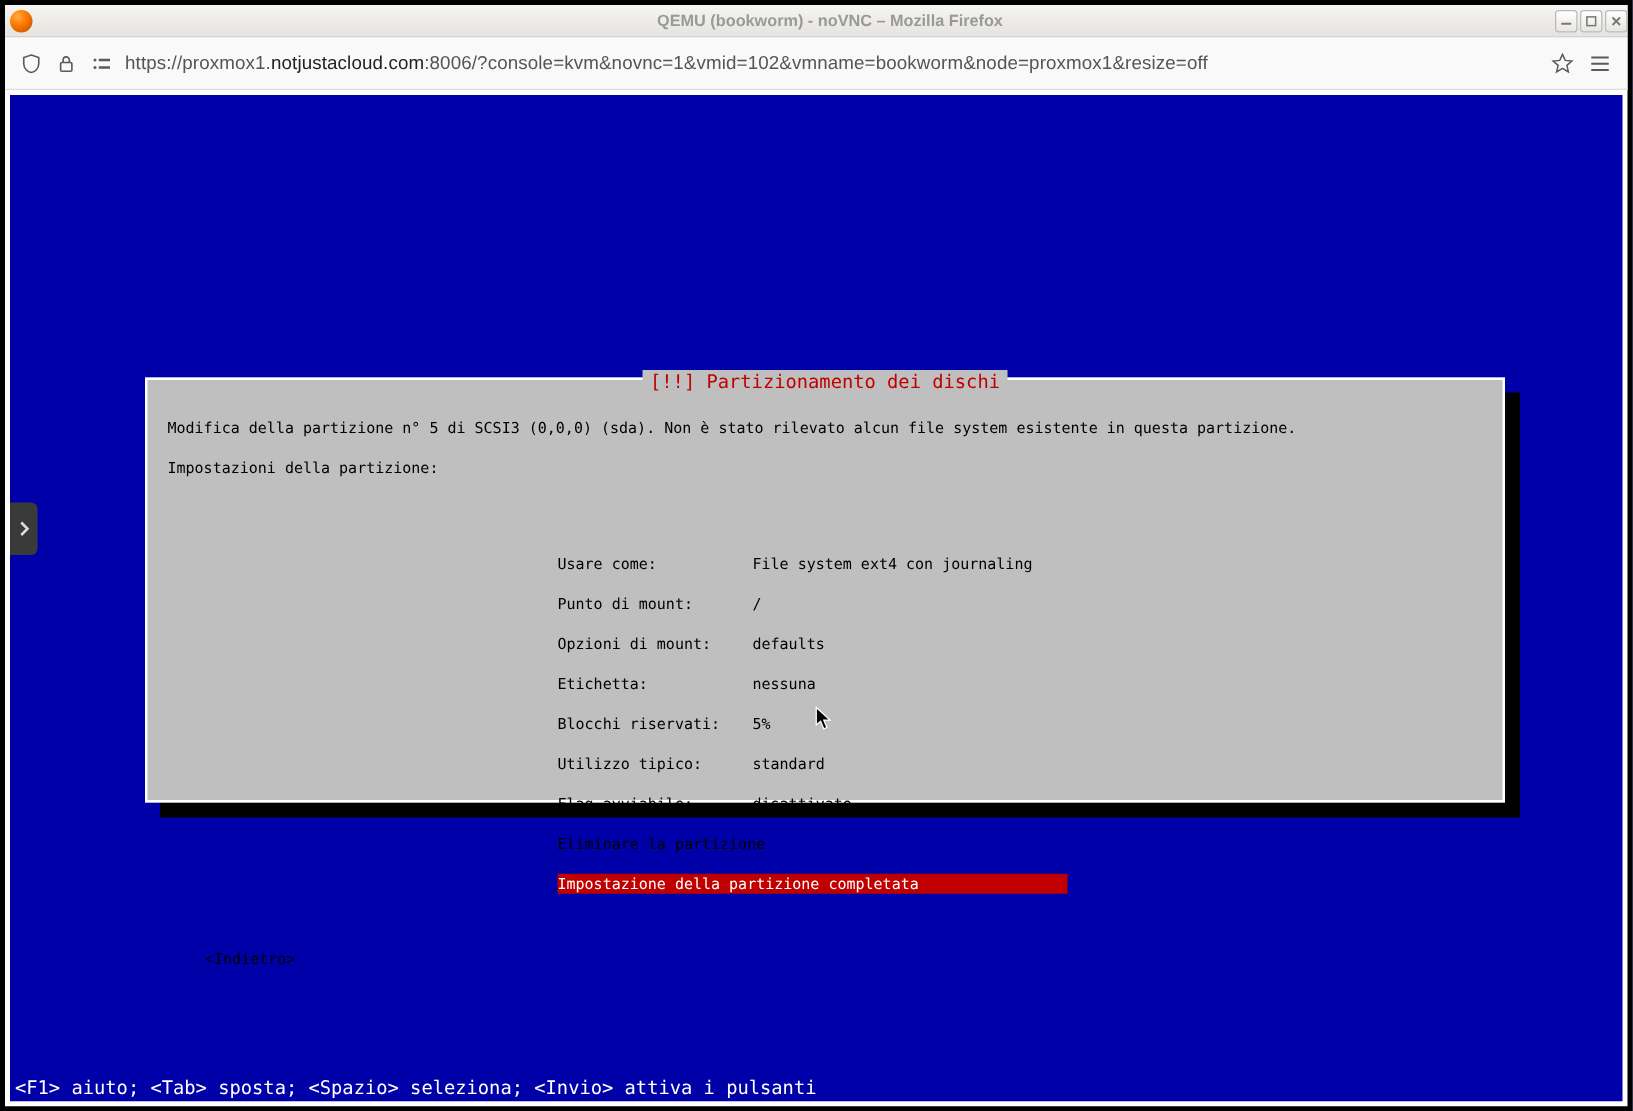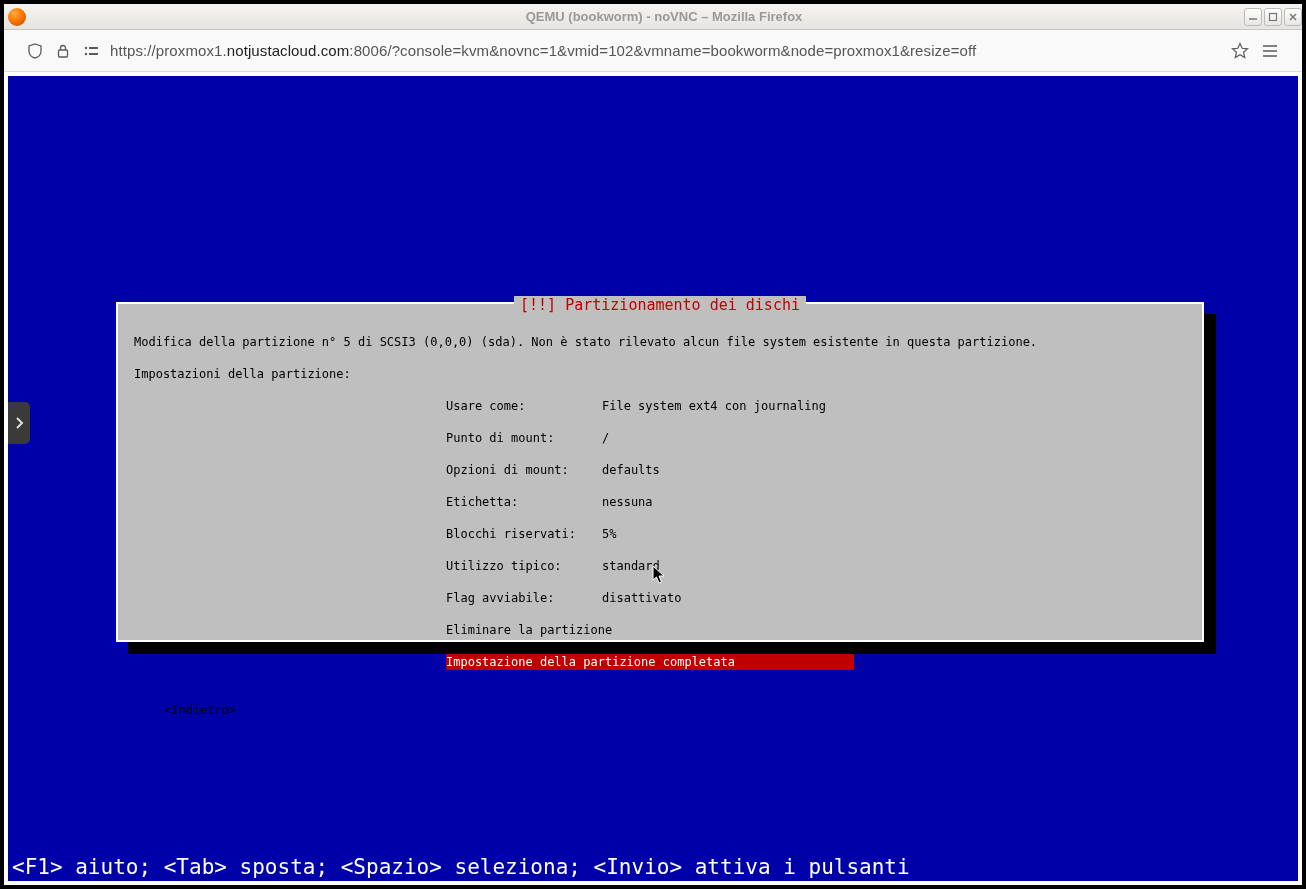--- a/index.html
+++ b/index.html
@@ -13,21 +13,21 @@
     padding: 0 0;
     font-size: 13px; color: #888;
   }
   .titlebar-left { width: 80px; display:flex; align-items:center; }
   .titlebar-center { flex:1; text-align: center; font-weight: bold; color:#999; }
   .titlebar-right { display:flex; gap:2px; }
   .win-btn { width:18px; height:18px; border:1px solid #bbb; border-radius:3px; background:linear-gradient(#fff,#e8e6e2); display:flex; align-items:center; justify-content:center; font-size:11px; color:#777; }
   .ff-icon { width:18px; height:18px; border-radius:50%; background: radial-gradient(circle at 35% 30%, #ffae42 0%, #ff7b00 40%, #b84a00 100%); margin-left:4px; position:relative; }
   .addressbar-row {
     height: 42px; background:#f9f9fa; border-bottom:1px solid #ddd;
-    display:flex; align-items:center; padding: 0 22px; gap:10px;
+    display:flex; align-items:center; padding: 0 12px; gap:10px;
   }
   .shield-icon, .lock-icon { width:18px; height:18px; display:flex; align-items:center; justify-content:center; color:#5a5a5a; }
   .addr-icons-group { display:flex; align-items:center; gap:10px; }
   .url-field { flex:1; font-size:15px; color:#555; letter-spacing:0.1px; white-space:nowrap; overflow:hidden; }
   .url-host { color:#222; }
   .star-icon, .menu-icon { width:20px; height:20px; display:flex; align-items:center; justify-content:center; color:#5a5a5a; }
   .content-area {
     position:absolute; top:72px; left:4px; right:4px; bottom:4px;
     background:#0000a8; font-family: "DejaVu Sans Mono","Liberation Mono",monospace;
     color:#bfbfbf;
@@ -51,31 +51,31 @@
     display:inline-block; background:#bfbfbf; color:#c00000; font-weight:normal;
     font-family: "DejaVu Sans Mono","Liberation Mono",monospace; font-size:15px;
     padding:0 6px; letter-spacing:0;
   }
   .dialog-body {
     padding:14px 16px 10px 16px;
     font-family:"DejaVu Sans Mono","Liberation Mono",monospace;
     font-size:12px; line-height:16px; color:#000;
     white-space:pre;
   }
-  .menu-area { margin-left:312px; }
+  .menu-area { margin-left:312px;margin-top:45px; }
   .menu-row { display:flex; }
   .menu-label { width:156px; }
   .menu-value { }
   .menu-action { width:408px; }
   .menu-action.highlight { background:#c00000; color:#fff; }
-  .back-link { margin-left:30px; margin-top:16px; }
+  .back-link { margin-left:30px; margin-top:28px; }
   .footer-help {
     position:absolute; left:4px; bottom:2px;
     font-family:"DejaVu Sans Mono","Liberation Mono",monospace;
-    font-size:21px; color:#fff;
+    font-size:15px; color:#fff;
   }
   .cursor-arrow {
     position:absolute; width:14px; height:20px; pointer-events:none;
   }
   .cursor-arrow svg { display:block; }
 </style>
 </head>
 <body>
 
 <div class="outer-border">

